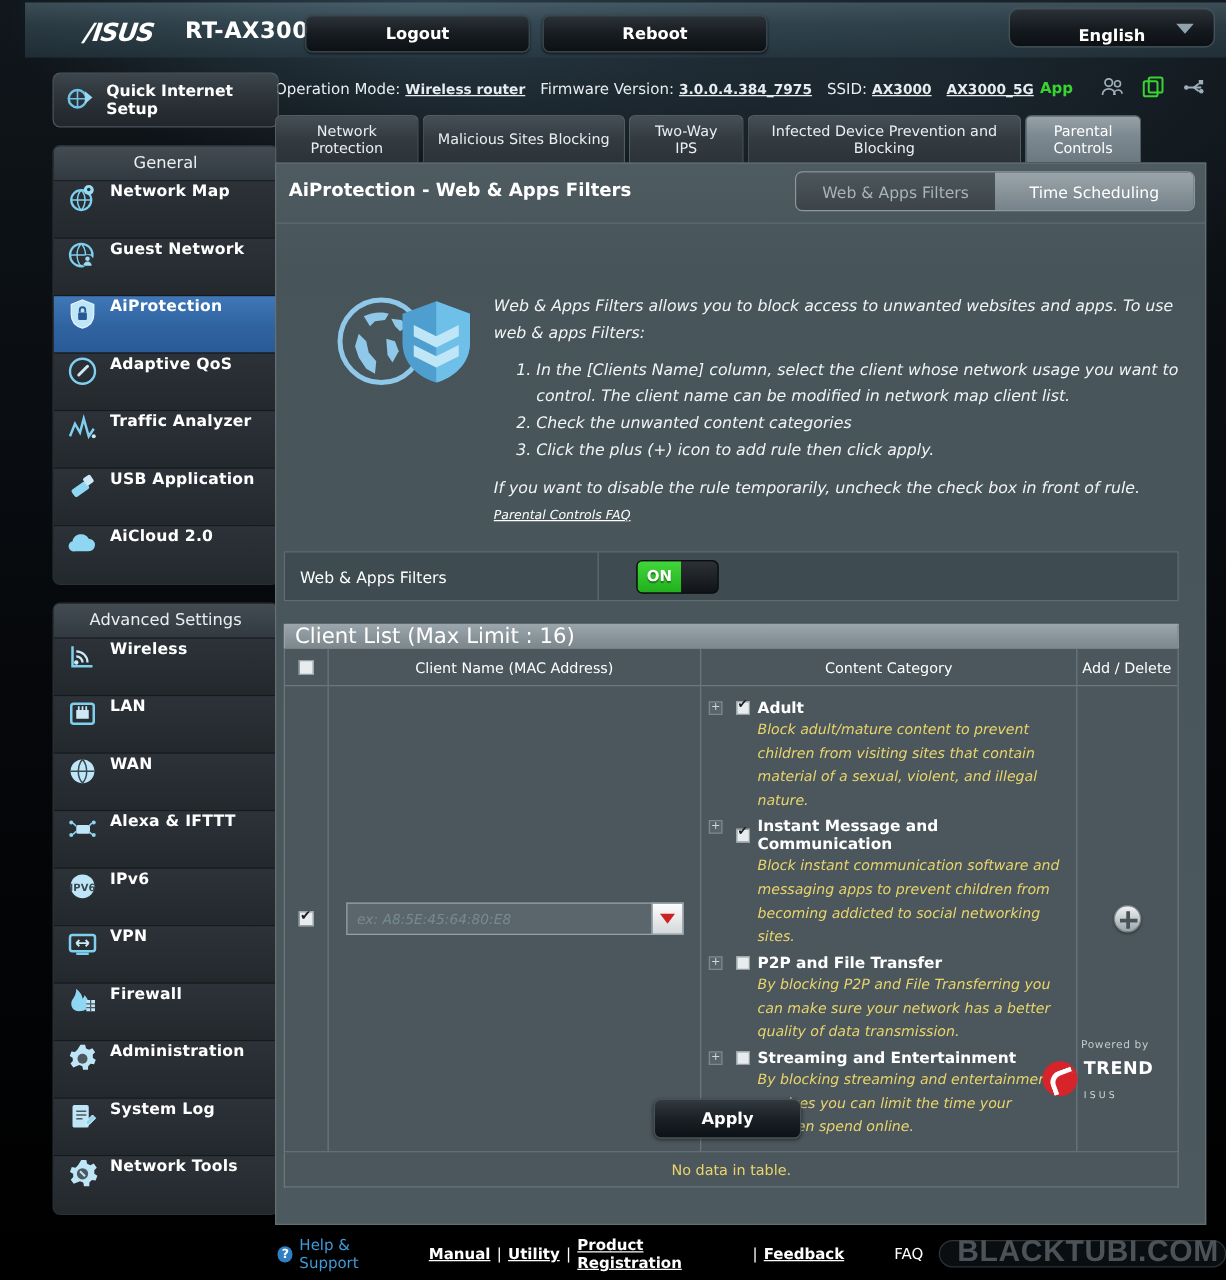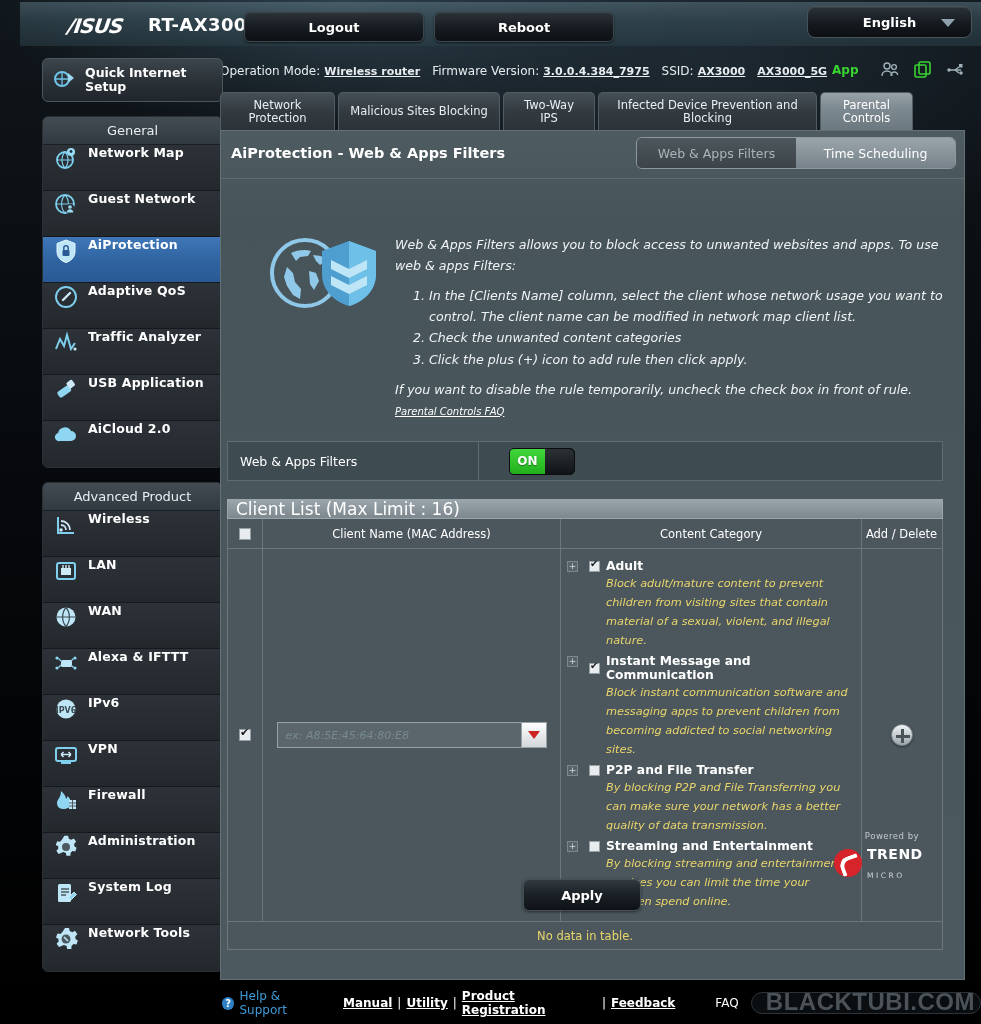--- a/index.html
+++ b/index.html
@@ -50,21 +50,21 @@
     box-shadow: 0 1px 2px rgba(0,0,0,.6);
   }
   #btn-logout { left: 224px; width: 180px; }
   #btn-reboot { left: 414px; width: 180px; }
   #lang-select {
     position: absolute; left: 787px; top: 6px; width: 165px; height: 32px;
     border-radius: 8px;
     background: linear-gradient(#2a3238 0%, #151a1f 55%, #0c1013 100%);
     border: 1px solid #47535b;
     color: #fff; font-size: 13px; font-weight: bold;
-    display: flex; align-items: center; justify-content: center;
+    display: flex; align-items: flex-end; justify-content: center;
     box-shadow: inset 0 1px 0 rgba(255,255,255,.08);
   }
   #lang-caret {
     position: absolute; right: 16px; top: 12px;
     width: 0; height: 0;
     border-left: 7px solid transparent; border-right: 7px solid transparent;
     border-top: 8px solid #8fa3ae;
   }
 
   
@@ -542,21 +542,21 @@
         <span class="mi-icon">
           <svg width="28" height="28" viewBox="0 0 28 28">
             <path d="M8 20h11a5 5 0 000-10 7 7 0 00-13 2 4 4 0 002 8z" fill="#8ed6f2"></path>
           </svg>
         </span>
         <span class="mi-label">AiCloud 2.0</span>
       </div>
     </div>
 
     <div class="menu-block">
-      <div class="menu-head">Advanced Product</div>
+      <div class="menu-head">Advanced Settings</div>
 
       <div class="menu-item">
         <span class="mi-icon">
           <svg width="28" height="28" viewBox="0 0 28 28">
             <path d="M6 6v16h16" fill="none" stroke="#7fd0ef" stroke-width="2"></path>
             <circle cx="9" cy="19" r="1.8" fill="#cde9f6"></circle>
             <path d="M9 14a5 5 0 015 5M9 10a9 9 0 019 9" fill="none" stroke="#cde9f6" stroke-width="1.8"></path>
           </svg>
         </span>
         <span class="mi-label">Wireless</span>
@@ -805,21 +805,21 @@
       </div>
 
       <div id="apply-btn">Apply</div>
 
       <div id="trend">
         <div id="trend-powered">Powered by</div>
         <div id="trend-logo-row">
           <span id="trend-circle"></span>
           <span id="trend-words">
             <span id="trend-name">TREND</span><br>
-            <span id="trend-sub">MICRO</span>
+            <span id="trend-sub">ISUS</span>
           </span>
         </div>
       </div>
 
     </div>
   </div>
 
   <div id="footer">
     <span id="help-icon">?</span>
     <span id="help-label">Help &amp; Support</span>

